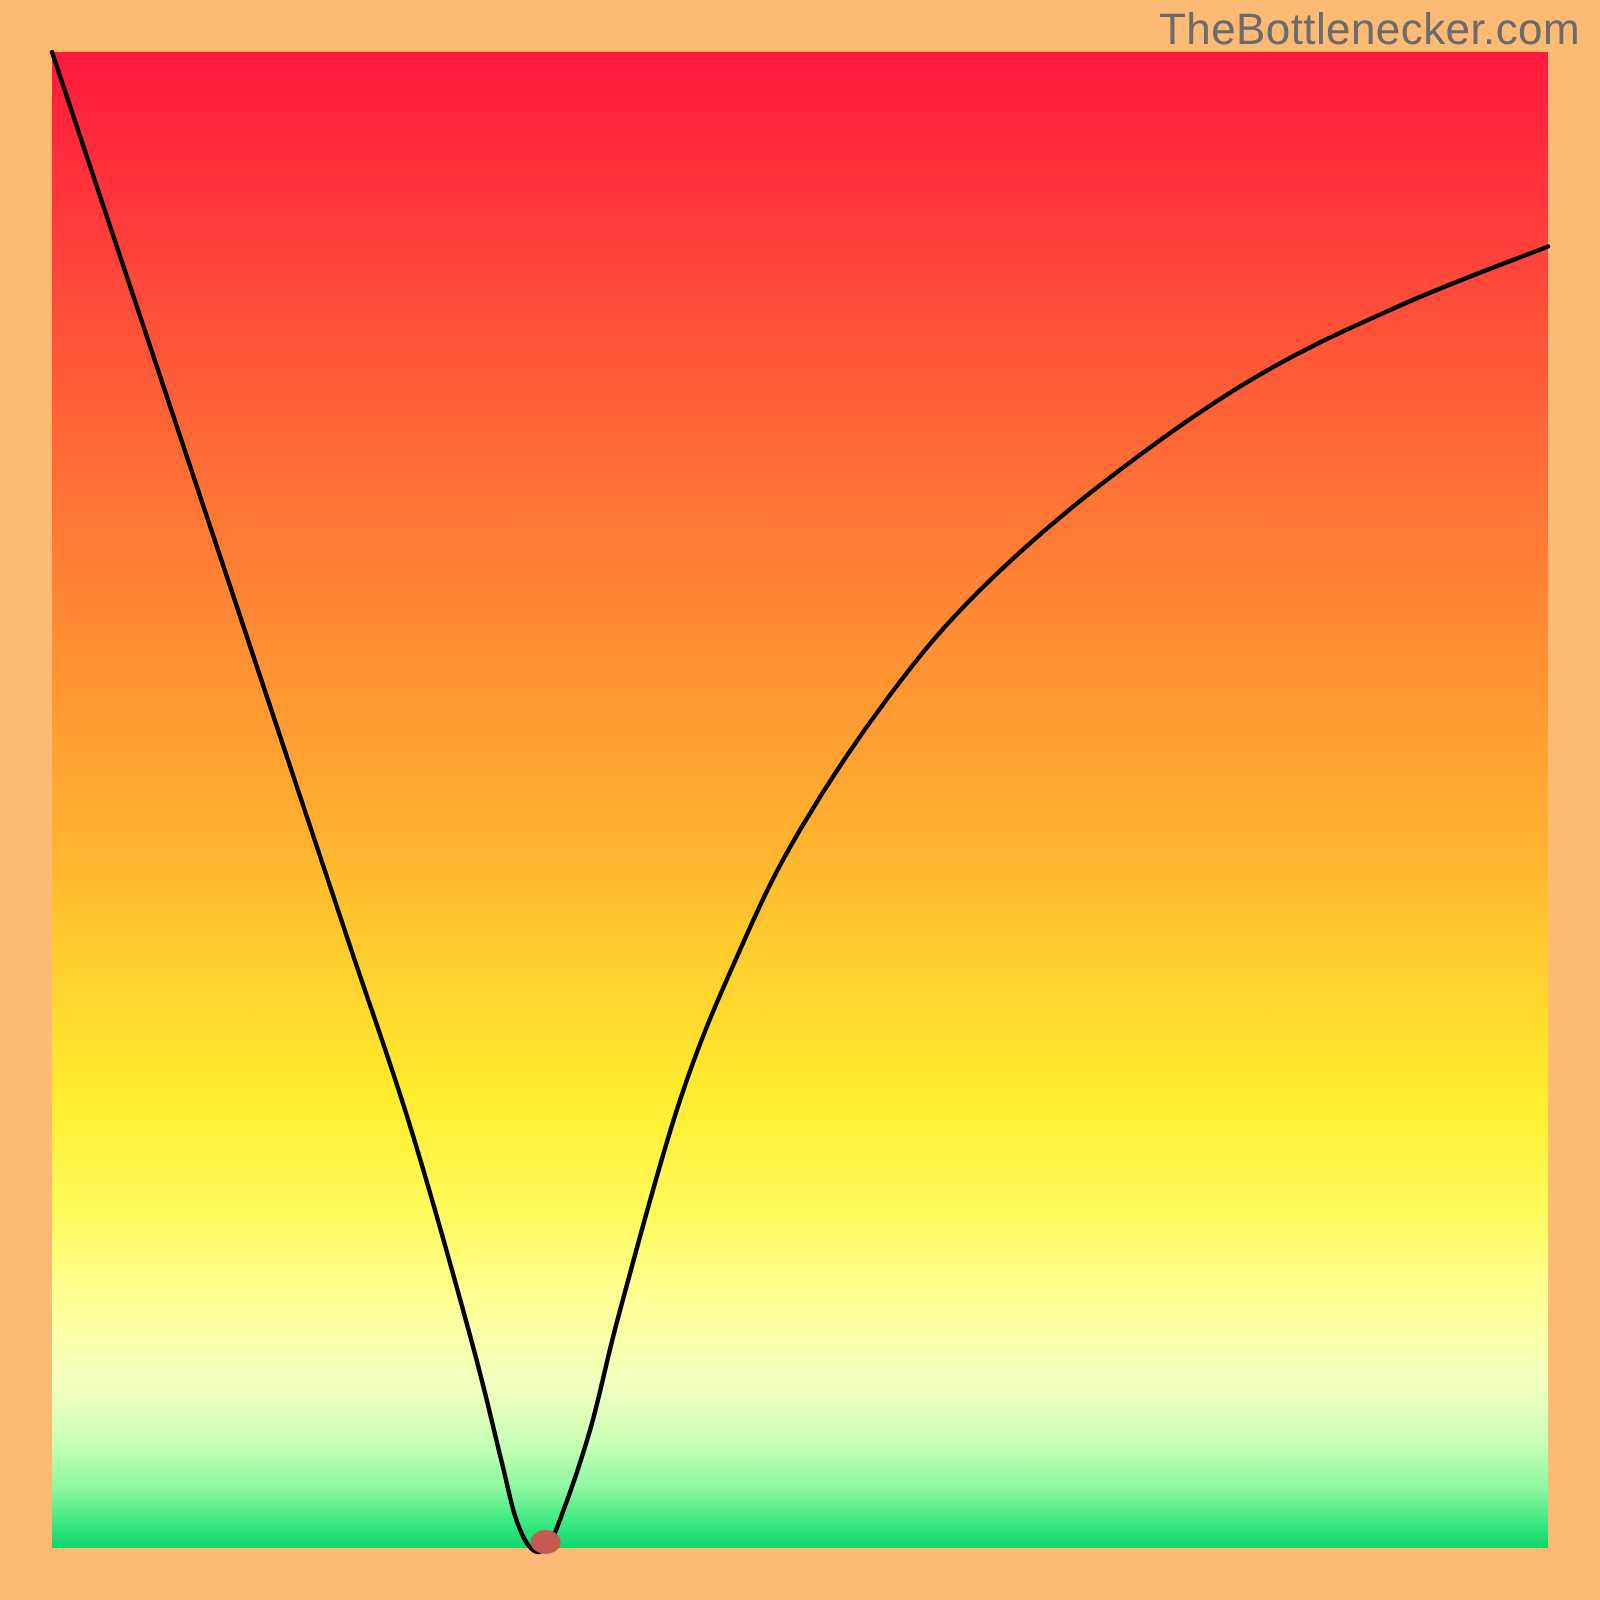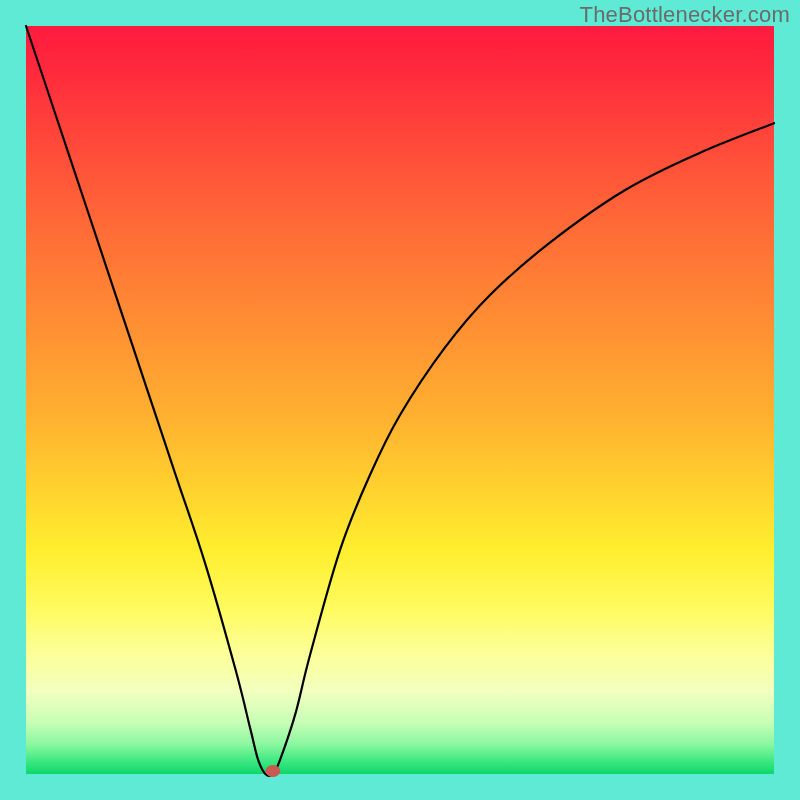--- a/index.html
+++ b/index.html
@@ -8,21 +8,21 @@
     width: 800px;
     height: 800px;
     background: #000;
     font-family: Arial, Helvetica, sans-serif;
     overflow: hidden;
   }
   .frame {
     position: relative;
     width: 800px;
     height: 800px;
-    background: #5eead4;
+    background: #fdba74;
   }
   .attribution {
     position: absolute;
     top: 2px;
     right: 10px;
     color: #6b6b6b;
     font-size: 22px;
     font-weight: 500;
     letter-spacing: 0.2px;
     user-select: none;

